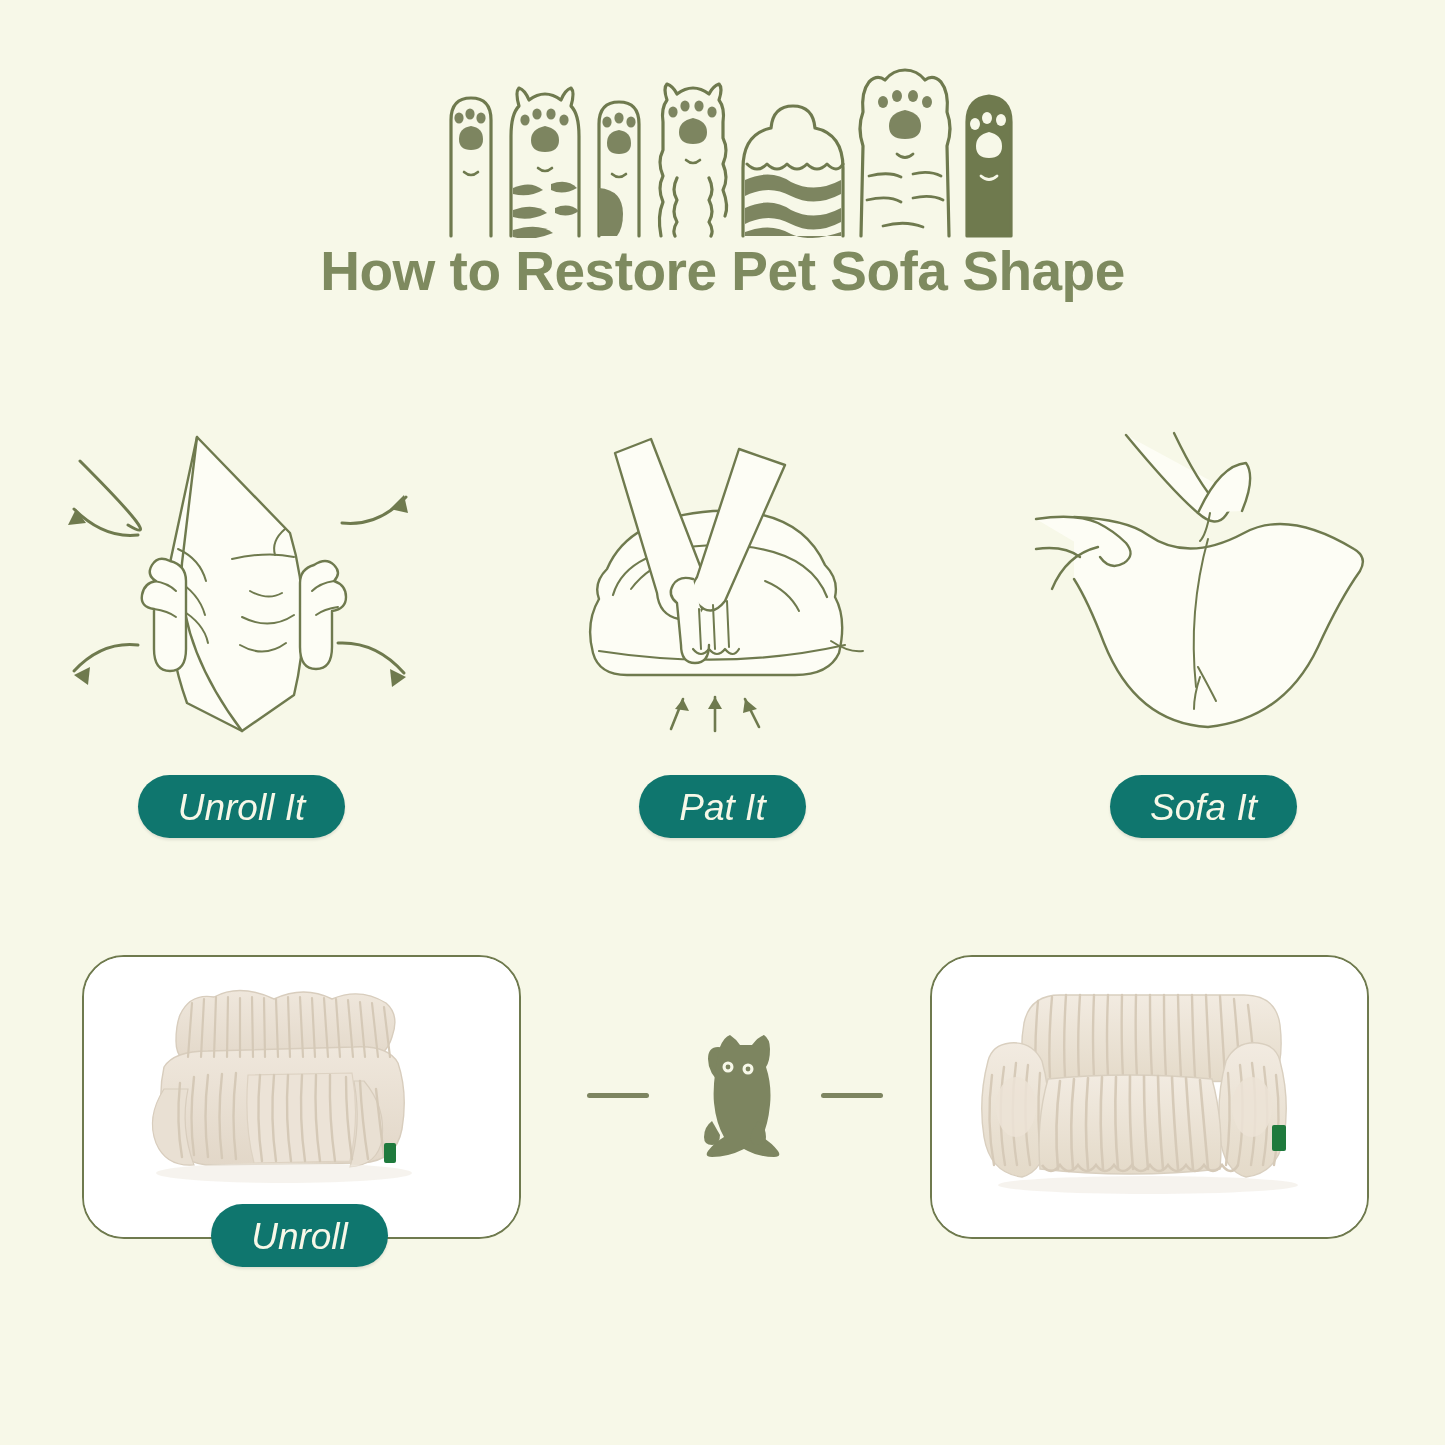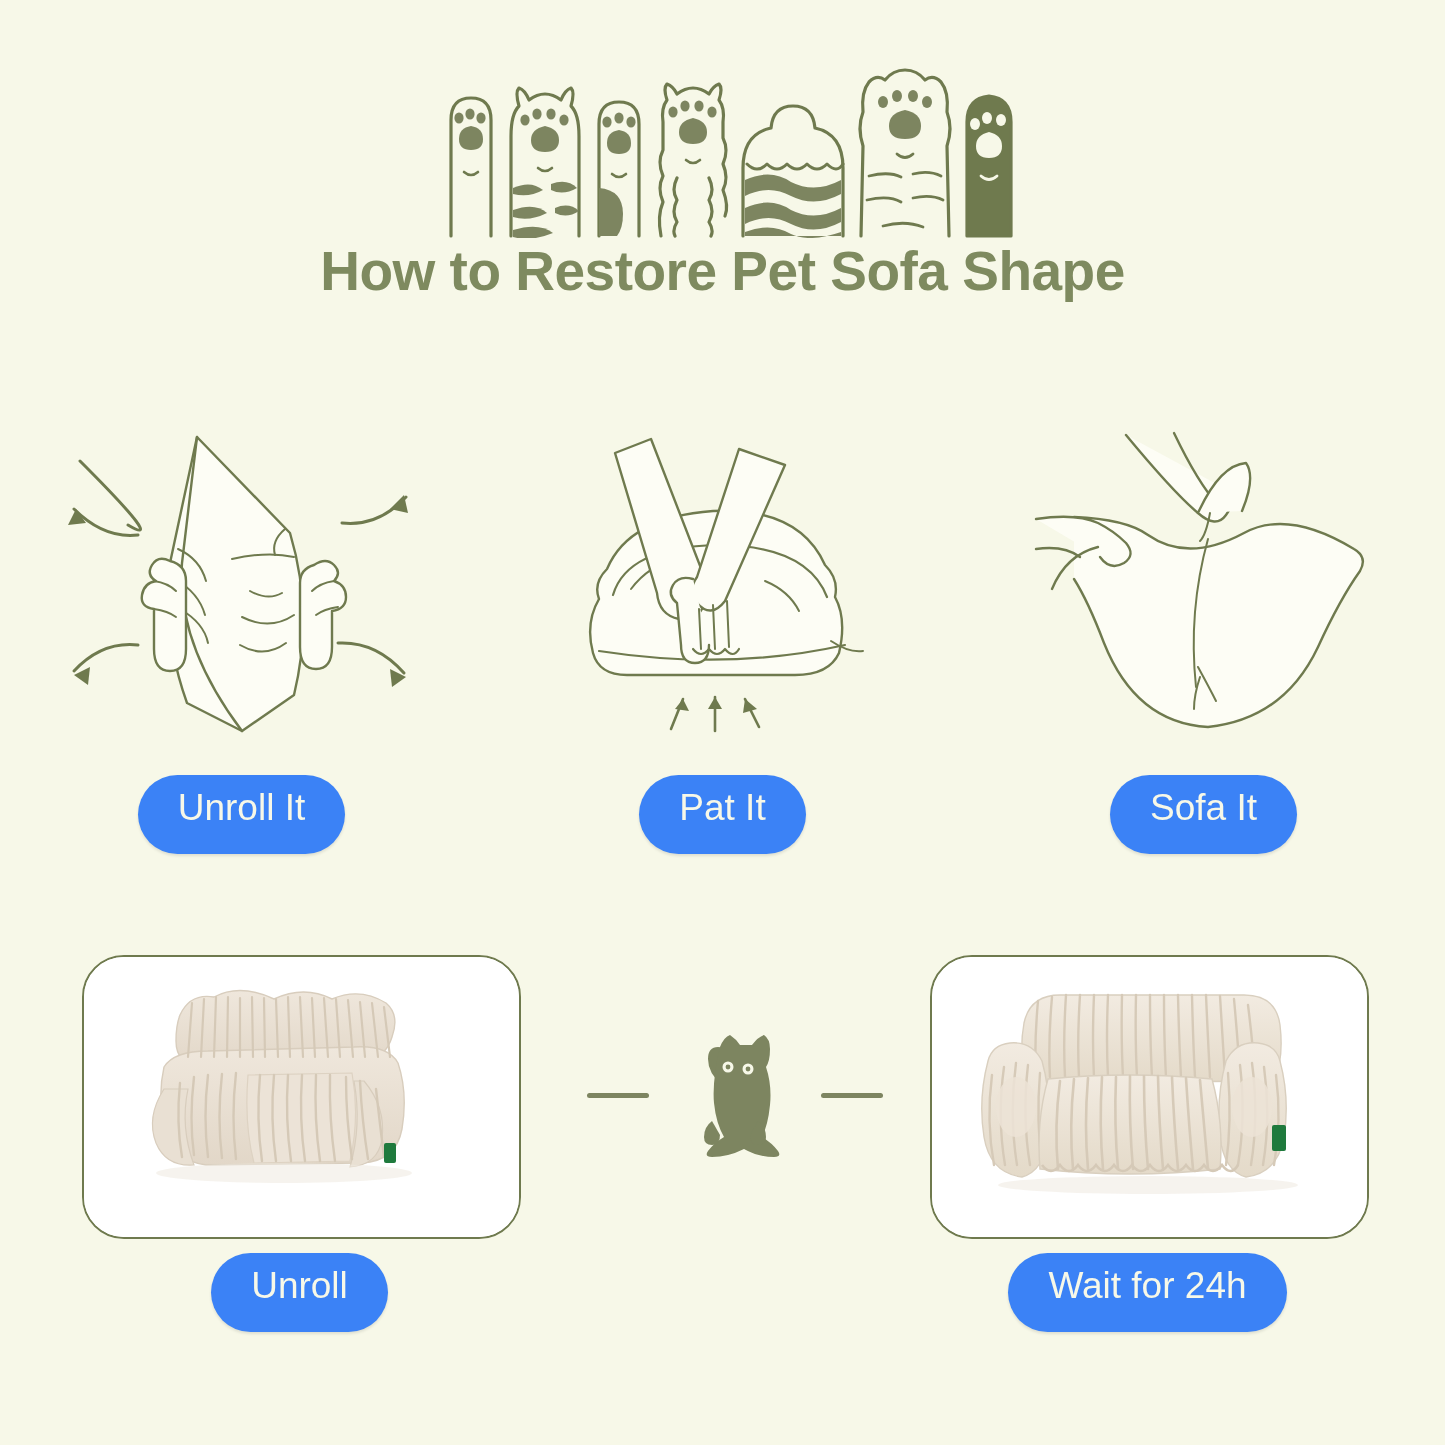--- a/index.html
+++ b/index.html
@@ -28,26 +28,27 @@
   .steps{position:absolute;left:0;top:408px;width:1445px;height:350px;
     display:flex;justify-content:center;}
   .step-col{width:481px;display:flex;align-items:center;justify-content:center;}
   .step-col svg{display:block;}
 
   
   .pills{position:absolute;left:0;top:775px;width:1445px;
     display:flex;justify-content:center;}
   .pill-cell{width:481px;display:flex;justify-content:center;}
   .pill{
-    background:#3b82f6;color:#f7f8e8;
+    background:#0f766e;color:#f7f8e8;
     border-radius:40px;
     font-size:37px;line-height:1;
-    padding:14px 40px 28px 40px;
+    padding:14px 40px 12px 40px;
     white-space:nowrap;
     box-shadow:0 2px 3px rgba(0,0,0,.10);
+    font-style:italic;
   }
 
   
   .product-row{position:absolute;left:0;top:955px;width:1445px;height:290px;}
   .card{
     position:absolute;top:0;width:435px;height:280px;
     background:#ffffff;border:2px solid #6f7a4e;border-radius:42px;
     overflow:hidden;
   }
   .card.left{left:82px;}
@@ -55,21 +56,21 @@
   .card svg{display:block;width:100%;height:100%;}
 
   .middle{
     position:absolute;left:517px;top:0;width:435px;height:280px;
     display:flex;align-items:center;justify-content:center;gap:26px;
   }
   .dash{width:62px;height:5px;background:#7d8560;border-radius:3px;}
   .cat-wrap{width:120px;display:flex;justify-content:center;}
 
   
-  .pills2{position:absolute;left:0;top:1253px;width:1311px;height:70px;}
+  .pills2{position:absolute;left:0;top:1204px;width:1311px;height:70px;}
   .pills2 .p-left{position:absolute;left:82px;width:435px;display:flex;justify-content:center;}
   .pills2 .p-right{position:absolute;left:930px;width:435px;display:flex;justify-content:center;}
 </style>
 </head>
 <body>
 
 <div class="page">
 
   <div class="paw-banner">
     <svg width="580" height="180" viewBox="0 0 580 180">
@@ -451,18 +452,15 @@
 
         <rect x="340" y="168" width="14" height="26" rx="2" fill="#1f7a3d"></rect>
       </svg>
     </div>
   </div>
 
   <div class="pills2">
     <div class="p-left">
       <div class="pill">Unroll</div>
     </div>
-    <div class="p-right">
-      <div class="pill">Wait for 24h</div>
-    </div>
   </div>
 
 </div>
 
 </body></html>

